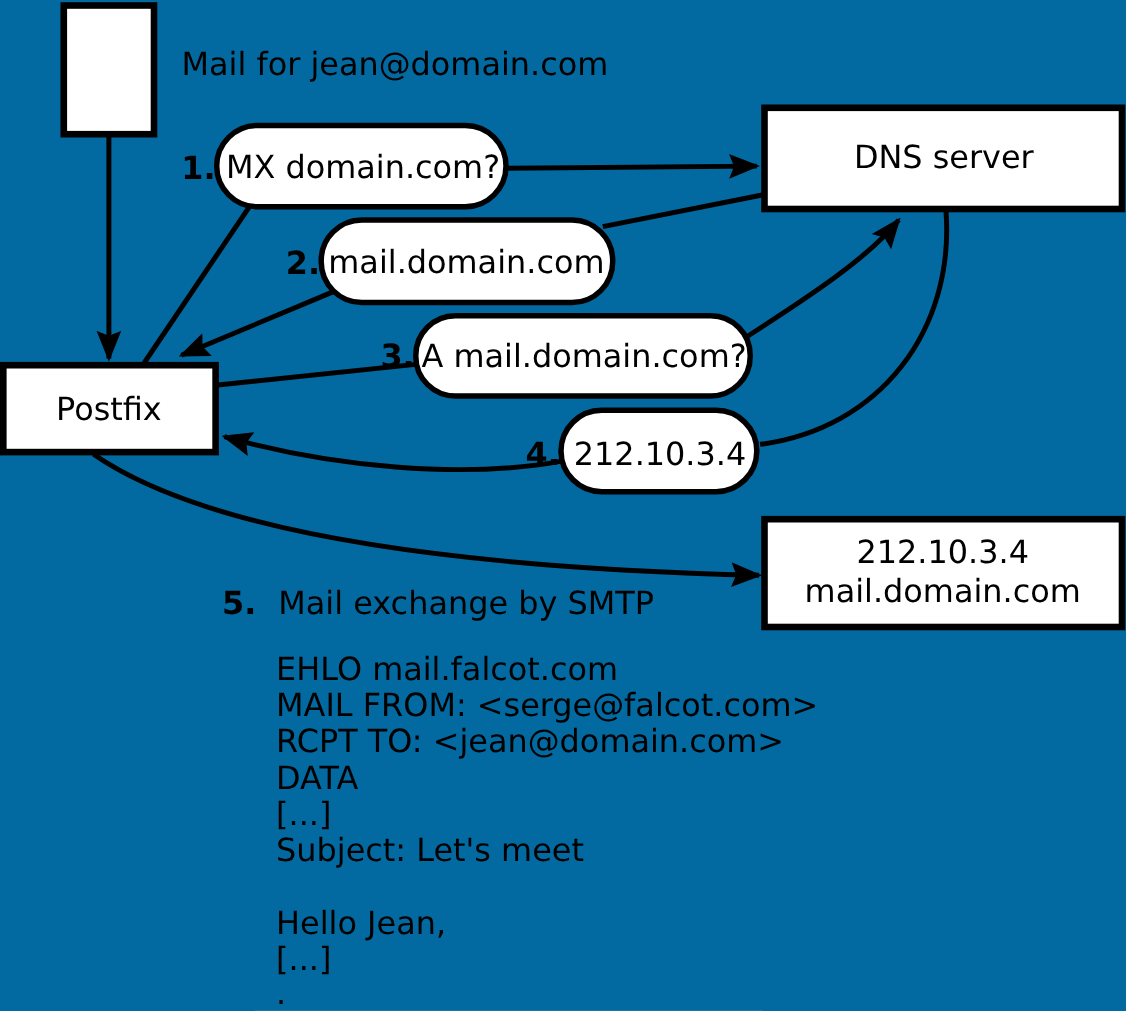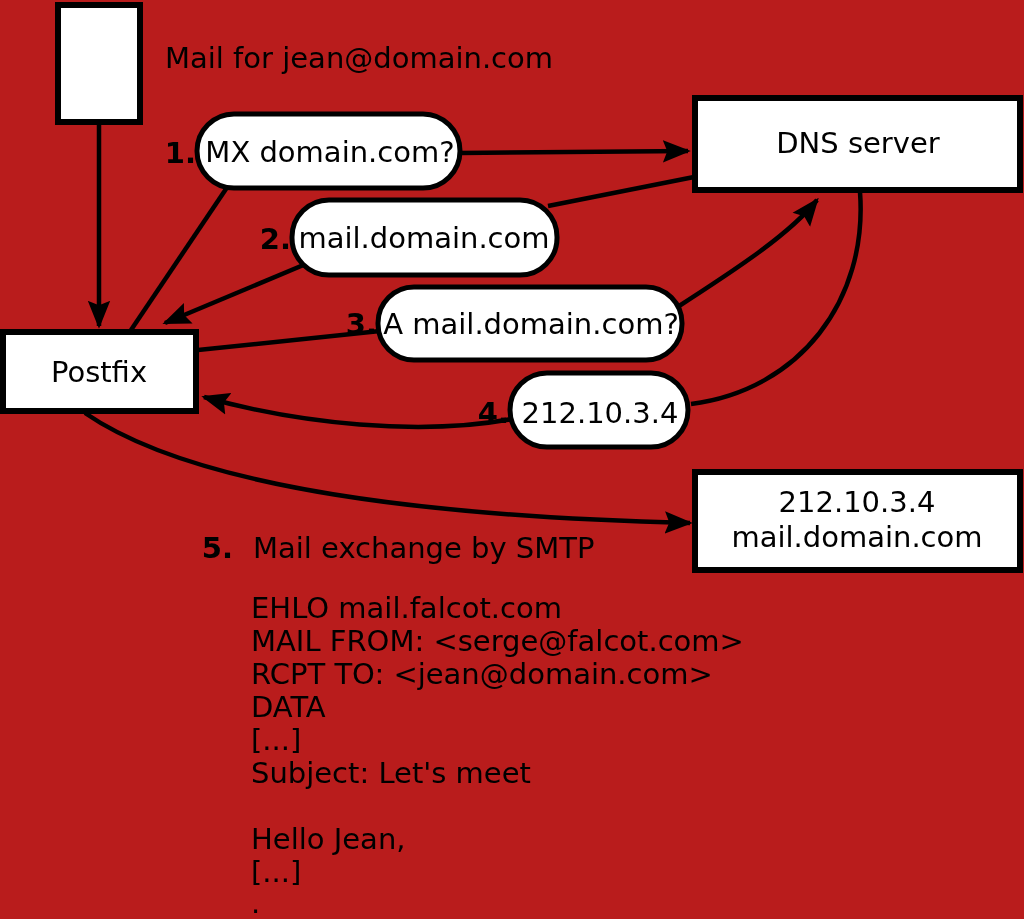--- a/index.html
+++ b/index.html
@@ -1,16 +1,16 @@
 <!DOCTYPE html>
 <html><head>
 <meta charset="utf-8">
 <style>
   html, body { margin: 0; padding: 0; background: #ffffff; }
-  .stage { position: relative; width: 1024px; height: 919px; background: #b91c1c; overflow: hidden; }
+  .stage { position: relative; width: 1024px; height: 919px; background: #0369a1; overflow: hidden; }
   svg { display: block; }
   text {
     font-family: "DejaVu Sans", "Liberation Sans", sans-serif;
     font-size: 29px;
     fill: #000000;
   }
   .num { font-weight: bold; }
   .node {
     fill: #ffffff;
     stroke: #000000;

